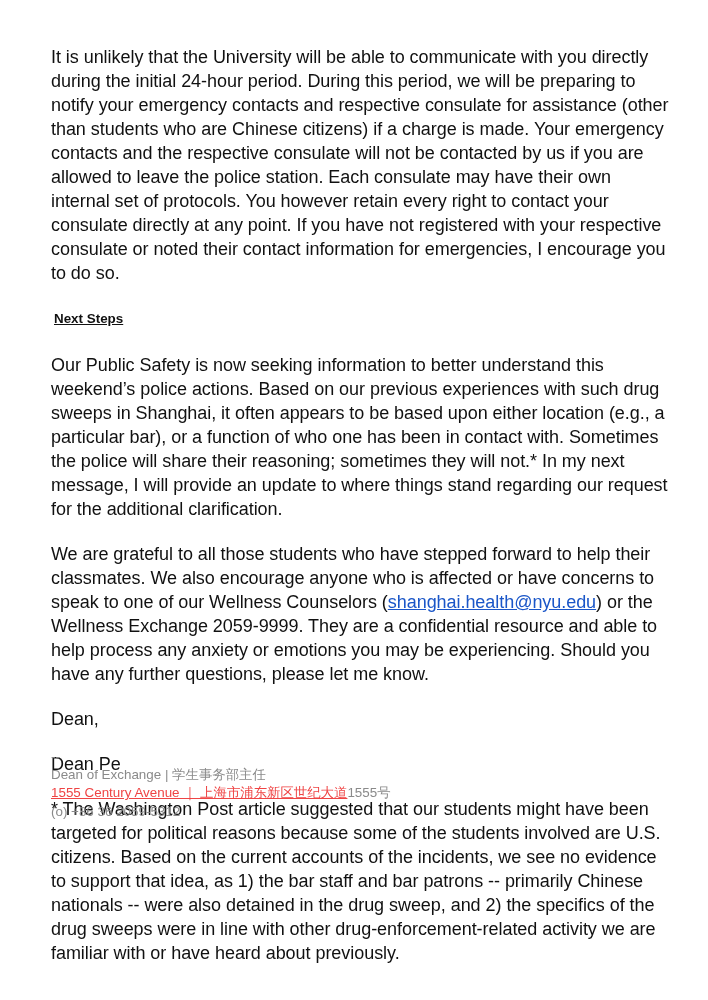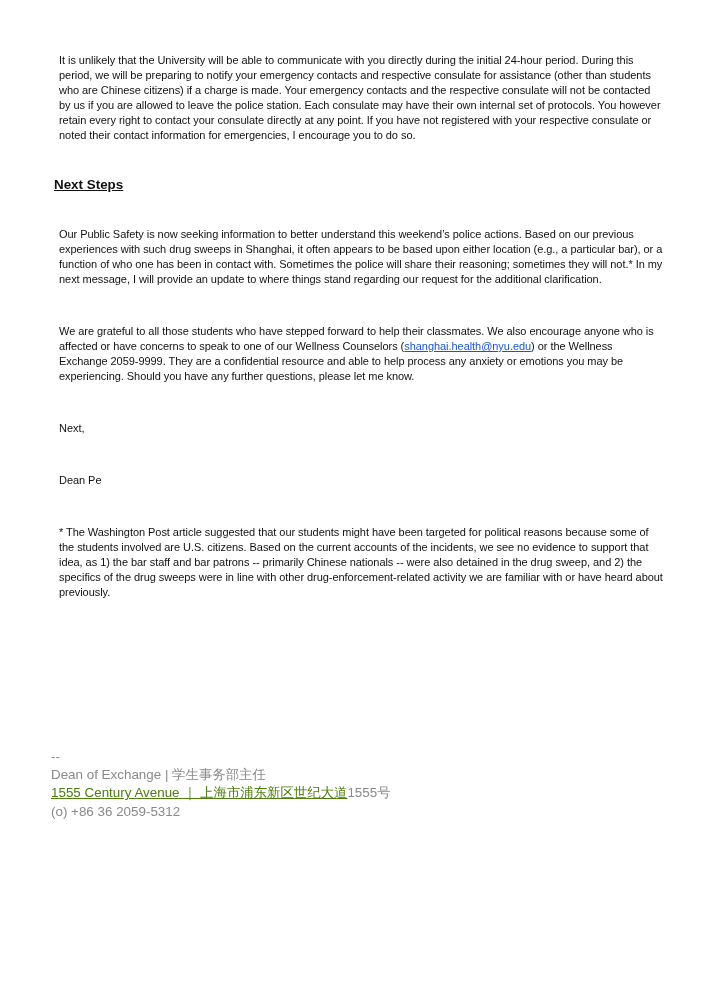--- a/index.html
+++ b/index.html
@@ -15,23 +15,23 @@
       font-family: "Liberation Sans", sans-serif;
       color: #111111;
     }
     .page {
       position: absolute;
       left: 51px;
       top: 45px;
       width: 620px;
     }
     .para {
-      font-size: 11px;
-      line-height: 15px;
-      margin: 8px;
+      font-size: 18px;
+      line-height: 24px;
+      margin: 0;
       letter-spacing: -0.05px;
     }
     .gap { height: 20.8px; }
     .heading {
       font-size: 13.4px;
       line-height: 20.8px;
       font-weight: bold;
       text-decoration: underline;
       margin: 3px;
     }
@@ -40,38 +40,38 @@
     }
     .signature {
       position: absolute;
       left: 51px;
       top: 748px;
       font-size: 13.4px;
       line-height: 18.2px;
       color: #8a8a8a;
     }
     .signature a {
-      color: #4d7c0f;
+      color: #ef4444;
       text-decoration: underline;
     }
     .sig-line { margin: 0; white-space: nowrap; }
   </style>
 </head>
 <body>
 
 <div class="page">
   <p class="para">It is unlikely that the University will be able to communicate with you directly during the initial 24-hour period.  During this period, we will be preparing to notify your emergency contacts and respective consulate for assistance (other than students who are Chinese citizens) if a charge is made. Your emergency contacts and the respective consulate will not be contacted by us if you are allowed to leave the police station. Each consulate may have their own internal set of protocols. You however retain every right to contact your consulate directly at any point. If you have not registered with your respective consulate or noted their contact information for emergencies, I encourage you to do so.</p>
   <div class="gap"></div>
   <p class="heading">Next Steps</p>
   <div class="gap"></div>
   <p class="para">Our Public Safety is now seeking information to better understand this weekend’s police actions. Based on our previous experiences with such drug sweeps in Shanghai, it often appears to be based upon either location (e.g., a particular bar), or a function of who one has been in contact with. Sometimes the police will share their reasoning; sometimes they will not.* In my next message, I will provide an update to where things stand regarding our request for the additional clarification.</p>
   <div class="gap"></div>
   <p class="para"><span>We are grateful to all those students who have stepped forward to help their classmates. We also encourage anyone who is affected or have concerns to speak to one of our Wellness Counselors (</span><a class="link" href="#">shanghai.health@nyu.edu</a><span>) or the Wellness Exchange 2059-9999. They are a confidential resource and able to help process any anxiety or emotions you may be experiencing. Should you have any further questions, please let me know.</span></p>
   <div class="gap"></div>
-  <p class="para">Next,</p>
+  <p class="para">Dean,</p>
   <div class="gap"></div>
   <p class="para">Dean Pe</p>
   <div class="gap"></div>
   <p class="para">* The Washington Post article suggested that our students might have been targeted for political reasons because some of the students involved are  U.S. citizens. Based on the current accounts of the incidents, we see no evidence to support that idea, as 1) the bar staff and bar patrons -- primarily Chinese nationals -- were also detained in the drug sweep, and 2) the specifics of the drug sweeps were in line with other drug-enforcement-related activity we are familiar with or have heard about previously.</p>
 </div>
 
 <div class="signature">
   <p class="sig-line">--</p>
   <p class="sig-line">Dean of Exchange | 学生事务部主任</p>
   <p class="sig-line"><a href="#">1555 Century Avenue ｜ 上海市浦东新区世纪大道</a><span>1555号</span></p>

